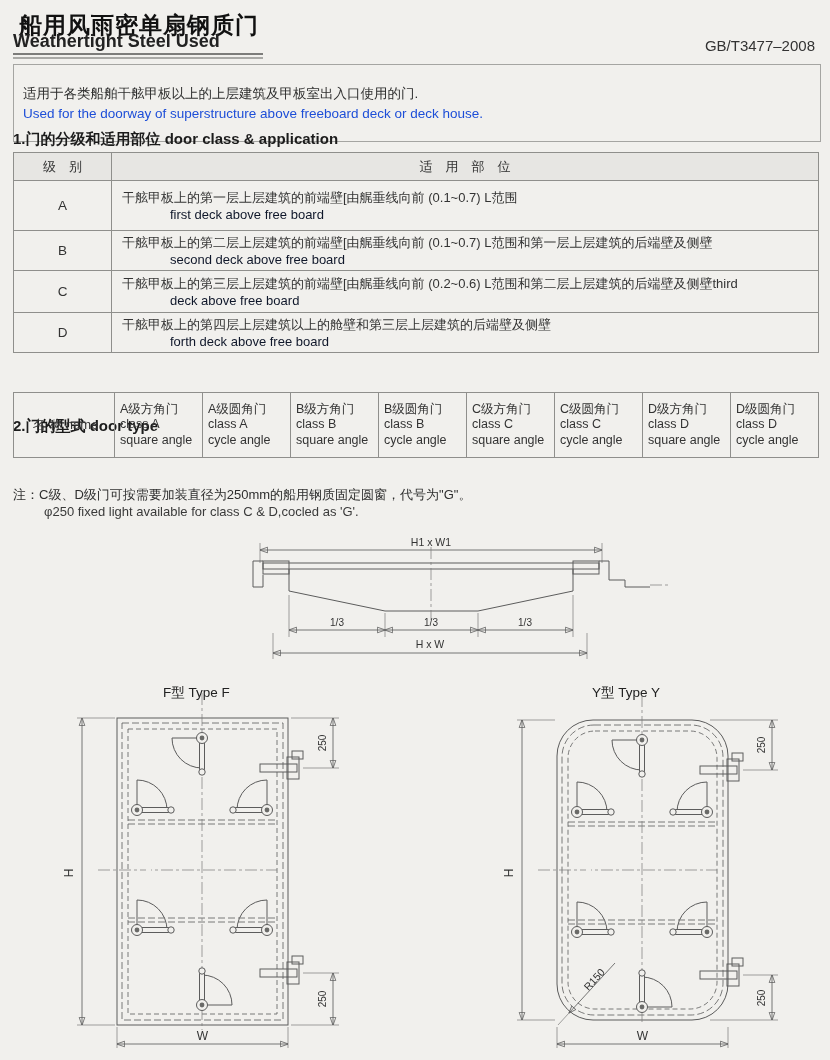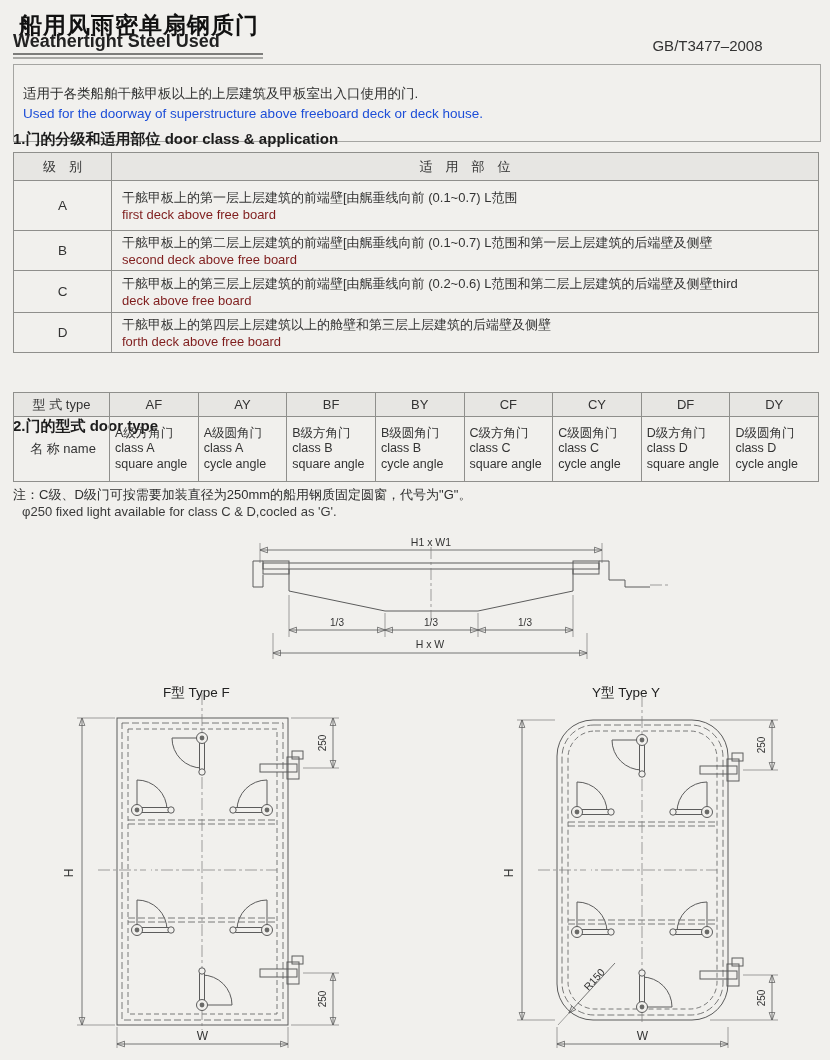--- a/index.html
+++ b/index.html
@@ -3,44 +3,44 @@
 <meta charset="utf-8">
 <style>
   html,body{margin:0;padding:0;background:#f1f0ed;}
   .page{position:relative;width:830px;height:1060px;background:#f1f0ed;
         font-family:"Liberation Sans",sans-serif;color:#2e2e2e;overflow:hidden;}
   .title-zh{position:absolute;left:13px;top:4px;font-size:23px;font-weight:bold;
             letter-spacing:1px;color:#111;margin:6px;}
   .title-en{position:absolute;left:13px;top:31px;font-size:18px;font-weight:bold;color:#222;margin:0;}
   .title-rule{position:absolute;left:13px;top:53px;width:250px;height:2px;
               border-top:2px solid #7c7c7a;border-bottom:2px solid #a9a9a6;}
-  .standard{position:absolute;left:600px;top:37px;width:215px;text-align:center;
+  .standard{position:absolute;left:600px;top:37px;width:215px;text-align:right;
             font-size:15px;color:#333;}
   .desc-box{position:absolute;left:13px;top:64px;width:788px;height:38px;
             border:1px solid #a5a5a2;padding:19px 9px;font-size:13.5px;line-height:20px;}
   .desc-en{color:#1d4ed8;}
   .s-heading{position:absolute;left:13px;font-size:15px;font-weight:bold;color:#1c1c1c;}
   .s1{top:130px;} .s2{top:373px;margin-top:44px;}
   table{border-collapse:collapse;position:absolute;left:13px;table-layout:fixed;}
   .t1{top:152px;width:806px;}
   .t1 th,.t1 td{border:1px solid #8f8f8c;}
   .t1 th{height:25px;background:#e7e6e3;font-size:13px;font-weight:normal;color:#333;margin-top:24px;}
   .t1 .c1{width:95px;text-align:center;}
   .t1 td.c1{font-size:13.5px;color:#333;}
   .t1 td{padding:2px 10px;vertical-align:middle;}
   .t1 .zh{font-size:13px;color:#333;white-space:nowrap;}
-  .t1 .en{font-size:13px;color:#7f1d1d;}
+  .t1 .en{font-size:13px;color:#0f172a;margin-left:48px;}
   .t2{top:392px;width:806px;}
   .t2 th,.t2 td{border:1px solid #8f8f8c;font-weight:normal;}
   .t2 .hd th{height:21px;background:#e7e6e3;font-size:13px;color:#333;}
   .t2 .c1{width:93px;text-align:center;font-size:13px;}
   .t2 td{font-size:12.5px;line-height:15.5px;padding:2px 2px 2px 5px;height:60px;
          vertical-align:middle;color:#333;}
   .note1{position:absolute;left:13px;top:486px;font-size:13px;}
-  .note2{position:absolute;left:22px;top:504px;font-size:13px;color:#3a3a3a;}
+  .note2{position:absolute;left:44px;top:504px;font-size:13px;color:#3a3a3a;}
   .dlabel{position:absolute;top:684px;font-size:13.5px;color:#222;}
   .f-label{left:163px;} .y-label{left:592px;}
   svg.draw{position:absolute;overflow:visible;}
   .sec-svg{left:250px;top:535px;}
   .door-f{left:55px;top:685px;}
   .door-y{left:470px;top:685px;}
   svg.draw line,svg.draw path,svg.draw polyline,svg.draw rect,svg.draw circle
     {stroke:#5c5c5c;fill:none;stroke-width:1;}
   svg.draw text{fill:#333;stroke:none;font-family:"Liberation Sans",sans-serif;}
   svg.draw .dim{stroke:#555;stroke-width:.8;}
@@ -100,31 +100,20 @@
         <div class="en">forth deck above free board</div>
       </td>
     </tr>
   </tbody>
     </table>
 
   <div class="s-heading s2">2.门的型式 door type</div>
 
   <table class="t2">
     <tbody>
-        <tr class="hd">
-      <th class="c1">型 式 type</th>
-      <th>AF</th>
-      <th>AY</th>
-      <th>BF</th>
-      <th>BY</th>
-      <th>CF</th>
-      <th>CY</th>
-      <th>DF</th>
-      <th>DY</th>
-    </tr>
     <tr>
       <td class="c1">名 称 name</td>
       <td>
         <div>A级方角门</div>
         <div>class A</div>
         <div>square angle</div>
       </td>
       <td>
         <div>A级圆角门</div>
         <div>class A</div>

